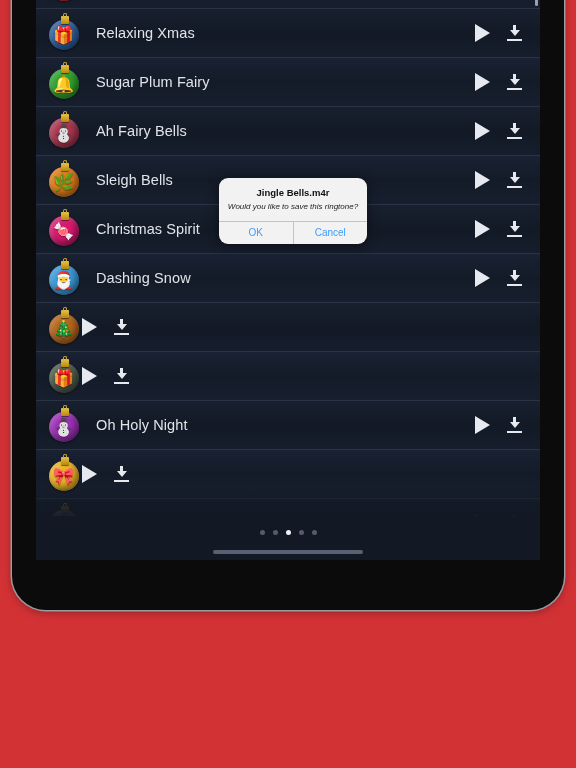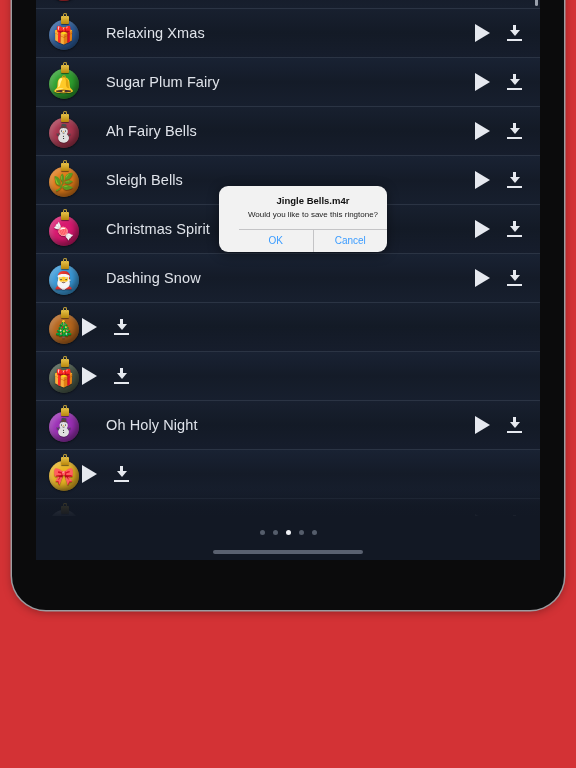--- a/index.html
+++ b/index.html
@@ -116,21 +116,21 @@
     width: 4px;
     height: 4px;
     border: 1.4px solid #caa73a;
     border-bottom: none;
     border-radius: 50% 50% 0 0;
     box-sizing: border-box;
   }
 
   .row-title {
     flex: 1 1 auto;
-    margin-left: 24px;
+    margin-left: 14px;
     color: #dfe3ea;
     font-size: 14.5px;
     letter-spacing: 0.1px;
     white-space: nowrap;
     overflow: hidden;
   }
 
   .row-actions {
     display: flex;
     align-items: center;
@@ -243,43 +243,43 @@
   .alert-overlay {
     position: absolute;
     left: 0; top: 0;
     width: 504px;
     height: 600px;
     pointer-events: none;
   }
   .alert {
     position: absolute;
     left: 183px;
-    top: 226px;
+    top: 218px;
     width: 148px;
     background: #f2f2f2;
     border-radius: 9px;
     box-shadow: 0 2px 12px rgba(0,0,0,0.45);
     overflow: hidden;
     pointer-events: auto;
-    padding-left: 20px;
   }
   .alert-body {
     padding: 9px 8px 9px 8px;
     text-align: center;
   }
   .alert-title {
     font-size: 9.5px;
     font-weight: bold;
     color: #111;
     margin-bottom: 4px;
   }
   .alert-message {
     font-size: 8px;
     color: #222;
     line-height: 1.2;
+    font-style: italic;
   }
   .alert-buttons {
     display: flex;
     border-top: 0.8px solid #c4c4c6;
     height: 22px;
     justify-content: space-between;
   }
   .alert-btn {
     flex: 1 1 50%;
     display: flex;

